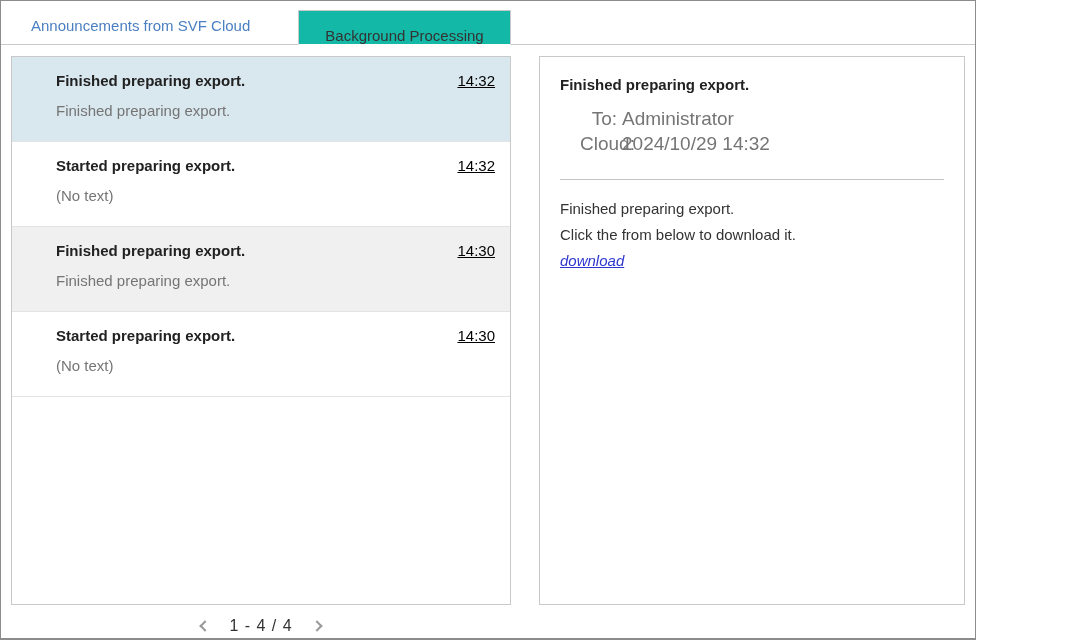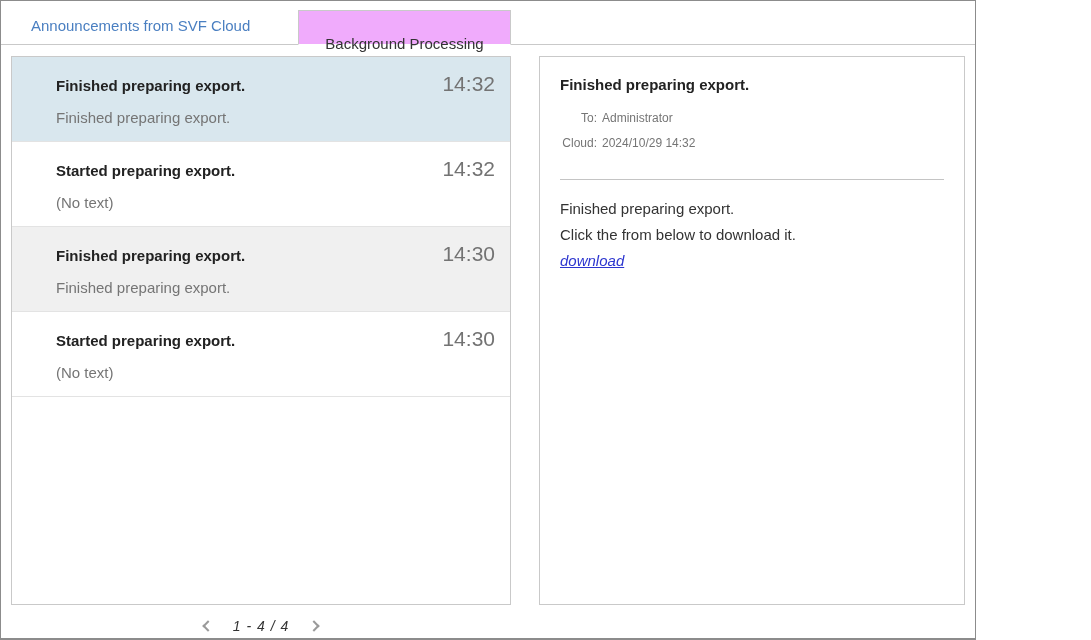--- a/index.html
+++ b/index.html
@@ -33,25 +33,25 @@
     padding: 0 20px;
     white-space: nowrap;
     cursor: pointer;
   }
   .tab.inactive {
     color: var(--tab-inactive-color, #4a7fc1);
     margin-right: 28px;
   }
   .tab.active {
     color: #333;
-    background: #f0abfc;
+    background: #14b8a6;
     border: 1px solid var(--panel-border, #c9c9c9);
     border-bottom: 1px solid #fff;
     margin-bottom: -1px;
-    padding: 16px 26px;
+    padding: 8px 26px;
   }
 
   
   .main {
     display: flex;
     gap: 28px;
     padding: 11px 10px 0 10px;
     height: 560px;
   }
   .list-panel {
@@ -81,26 +81,26 @@
     background: #fff;
   }
   .list-item.striped { background: var(--striped-bg, #f0f0f0); }
   .list-item.selected { background: var(--selected-bg, #d9e7ee); }
   .item-head {
     display: flex;
     justify-content: space-between;
     align-items: baseline;
   }
   .item-title { font-size: 15px; font-weight: bold; color: #222; }
-  .item-time  { font-size: 21px; color: #737373; }
+  .item-time  { font-size: 15px; color: #000000; text-decoration: underline; }
   .item-preview { margin-top: 13px; font-size: 15px; color: var(--muted-text, #757575); }
 
   
   .detail-title { font-size: 15px; font-weight: bold; color: #222; }
-  .meta { margin-top: 13px; font-size: 12px; color: var(--muted-text, #757575); }
+  .meta { margin-top: 13px; font-size: 19px; color: var(--muted-text, #757575); margin-left: 20px; }
   .meta-row { display: flex; line-height: 25px; }
   .meta-label { width: 37px; text-align: right; margin-right: 5px; white-space: nowrap; }
   .divider {
     border: none;
     border-top: 1px solid #c4c4c4;
     margin: 23px 0 0 0;
   }
   .detail-body { margin-top: 16px; font-size: 15px; color: #333; line-height: 26px; }
   .download-link {
     color: var(--link-color, #2c35cf);
@@ -114,21 +114,21 @@
   .pagination {
     margin-left: 10px;
     width: 500px;
     height: 30px;
     display: flex;
     justify-content: center;
     align-items: center;
     gap: 18px;
     margin-top: 6px;
   }
-  .page-range { font-size: 14px; color: #333; letter-spacing: 1px; font-style: italic; }
+  .page-range { font-size: 16px; color: #333; letter-spacing: 1px; }
   .chev {
     width: 16px; height: 16px;
     display: inline-flex; align-items: center; justify-content: center;
     cursor: pointer;
   }
   .chev-glyph {
     display: inline-block;
     width: 8px; height: 8px;
     border-left: 2px solid #9a9a9a;
     border-bottom: 2px solid #9a9a9a;

